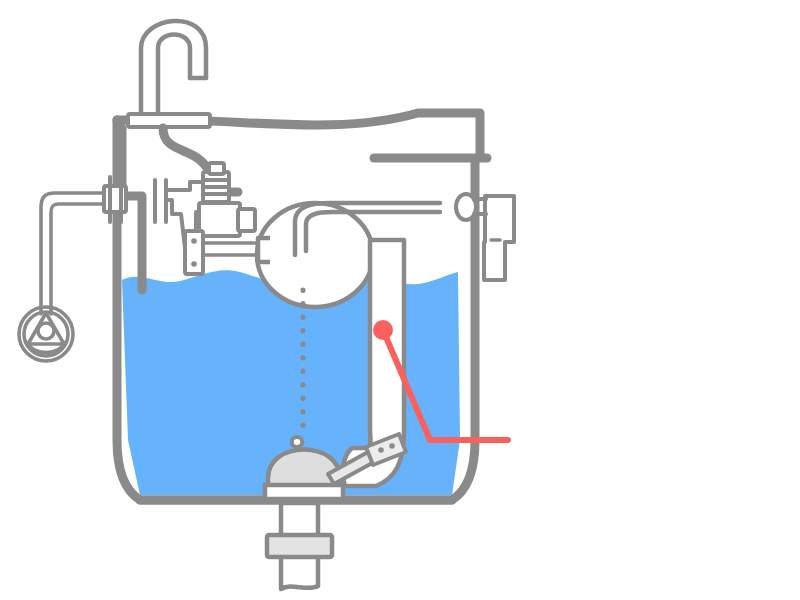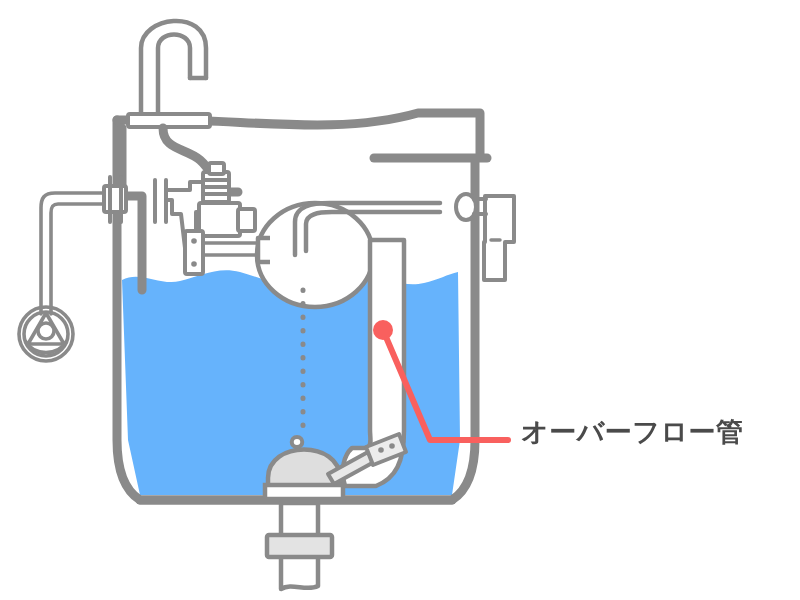--- a/index.html
+++ b/index.html
@@ -251,15 +251,14 @@
       <line x1="491" y1="240" x2="500" y2="240" stroke-width="3.5"></line>
     </g>
 
     <g>
       <path fill="none" stroke="#f9605e" stroke-width="6" stroke-linecap="round" stroke-linejoin="round" d="M 383,330 L 430,440 L 508,440"></path>
       <circle cx="383" cy="330" r="10" fill="#f9605e"></circle>
     </g>
 
   </svg>
 
-  <div class="callout-label">オーバーフロー管</div>
 
 </div>
 
 </body></html>

